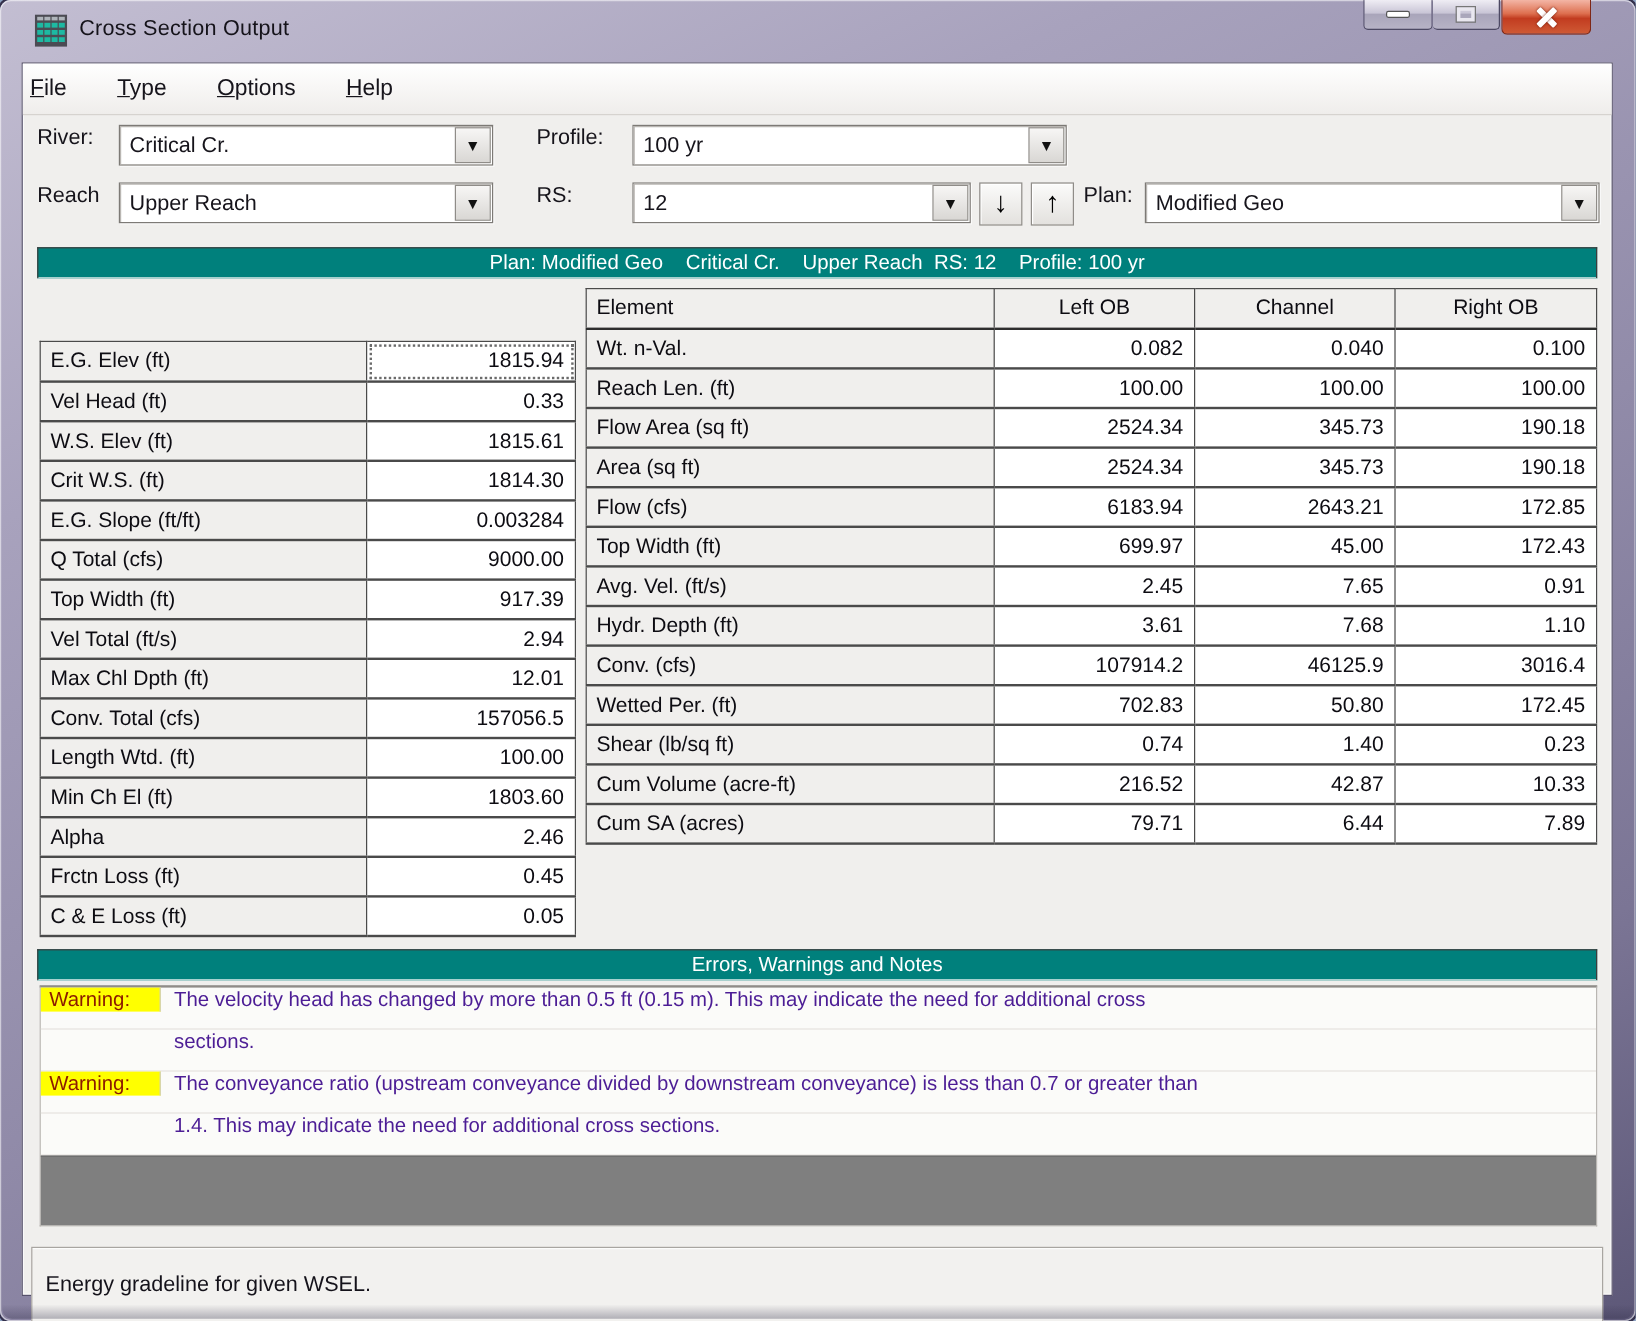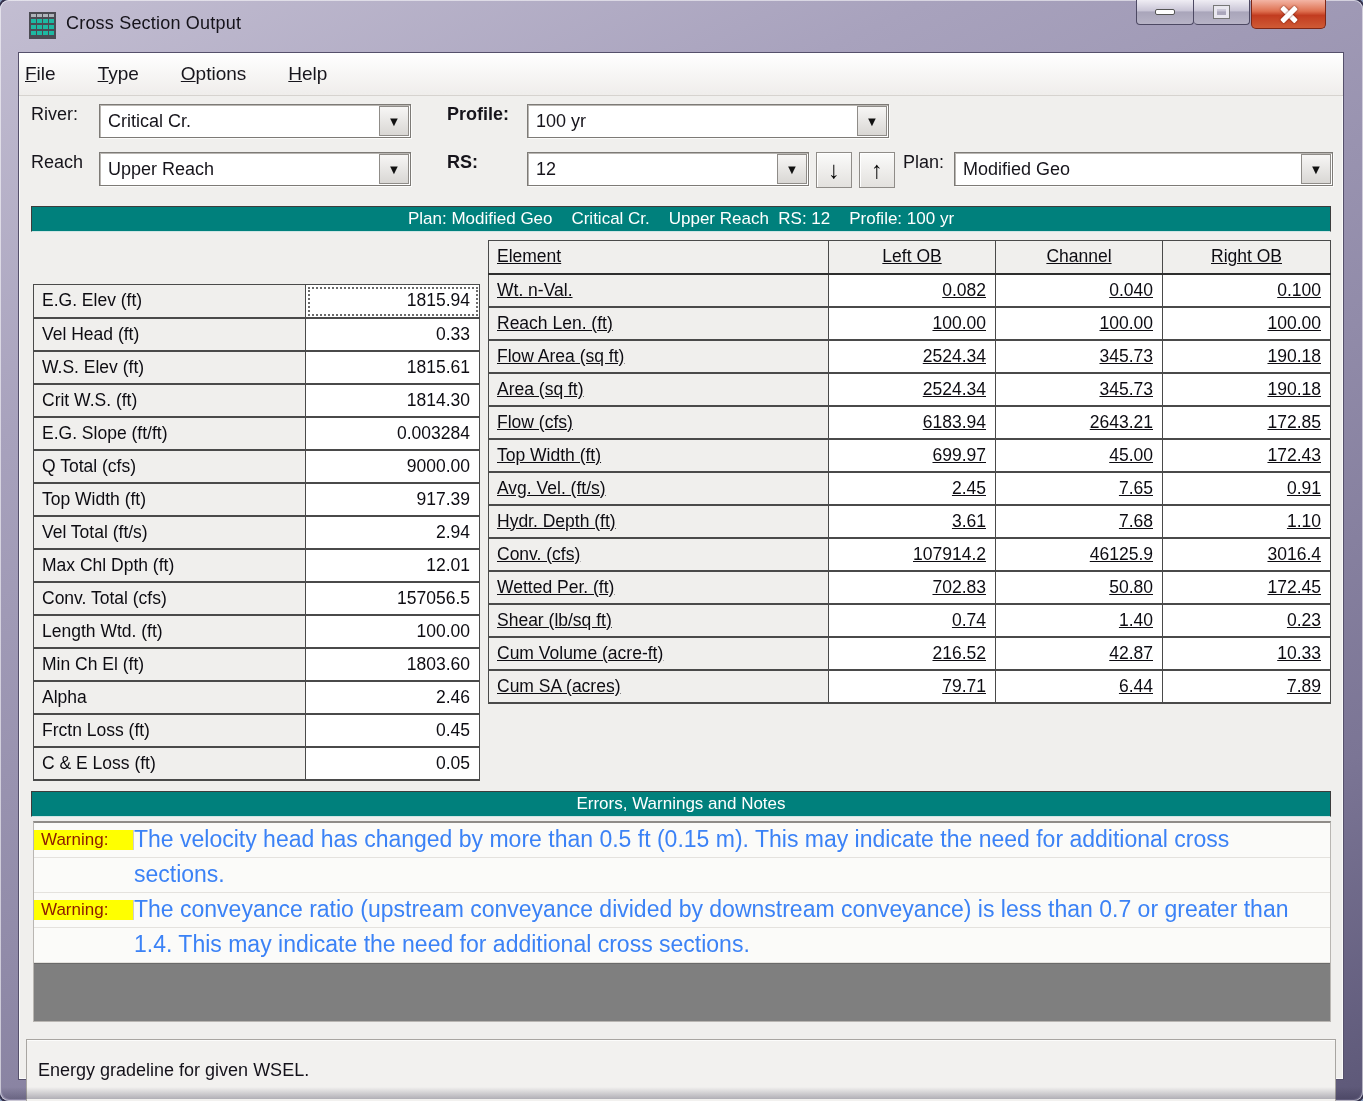--- a/index.html
+++ b/index.html
@@ -41,21 +41,21 @@
   .menubar { height:43px; display:flex; align-items:center; 
     background:linear-gradient(#ffffff,#efedeb); border-bottom:1px solid #d6d3cf; font-size:19px; color:#17151c; }
   .menu-item { margin-right:30px; padding:3px 6px; cursor:default; }
   .accel { text-decoration:underline; }
 
   
   .controls { padding:8px 10px 4px 10px; font-size:18px; color:#16141b; }
   .ctrl-row { display:flex; align-items:flex-start; height:40px; margin-bottom:8px; }
   .ctrl-label { flex:none; }
   .lab-river,.lab-reach { width:70px; padding-left:2px; }
-  .lab-profile,.lab-rs { width:80px; margin-left:36px;font-weight:bold; }
+  .lab-profile,.lab-rs { width:80px; margin-left:36px; }
   .lab-plan { margin:0 10px 0 8px; }
   .combo { position:relative; height:34px; background:#fff; border:1px solid #7d7a76;
     box-shadow: inset 1px 1px 0 #b9b6b2, 1px 1px 0 #fbfbfa; display:flex; align-items:center;
     padding-left:8px; font-size:18px; }
   .combo-arrow { position:absolute; right:1px; top:1px; bottom:1px; width:30px;
     background:linear-gradient(#f7f6f5,#d9d7d4); border:1px solid #8f8c88; display:flex; align-items:center; justify-content:center;
     font-size:13px; color:#111; }
   .cb-river,.cb-reach { width:312px; }
   .cb-profile { width:362px; }
   .cb-rs { width:282px; }
@@ -67,36 +67,36 @@
   
   .teal-bar { margin:2px 12px 0 12px; height:26px; background:#00807c; color:#fff;
     display:flex; align-items:center; justify-content:center; font-size:17px; white-space:pre;
     border:1px solid #3c3c3c; border-bottom-color:#cfe5e4; }
 
   
   .tables-row { display:flex; align-items:flex-start; gap:8px; margin:8px 12px 0 14px; }
   table { border-collapse:collapse; font-size:17.5px; color:#0d0c12; }
   td, th { border:1px solid #4a4a4a; border-bottom-width:2px; height:33px; }
   .t-summary { width:447px; flex:none;margin-top:44px; }
-  .t-element { flex:1;text-decoration:underline; }
+  .t-element { flex:1; }
   .cell-lbl { background:#f0efed; text-align:left; padding-left:8px; }
   .cell-val { background:#ffffff; text-align:right; padding-right:9px; }
   .t-element th { background:#f0efed; font-weight:normal; border-bottom:2px solid #2e2e2e; }
   .t-element th.h-el { text-align:left; padding-left:8px; }
   .focused { outline:2px dotted #6b6b6b; outline-offset:-4px; }
 
   .errors-bar { margin-top:10px; }
 
   
   .warnings { margin:4px 12px 0 14px; background:#fbfbf9; border:1px solid #b9b6b2; border-top:2px solid #8f8c88; }
-  .warn-row { display:flex; align-items:center; min-height:35px; border-bottom:1px solid #e4e2de; }
+  .warn-row { display:flex; align-items:flex-start; min-height:35px; border-bottom:1px solid #e4e2de; }
   .warn-label { width:100px; flex:none; display:flex; align-items:center; padding-left:7px;
     font-size:17px; border-right:1px solid #cfccc8; background:#f4f3f1; }
   .warn-label.yellow { background:#ffff00; color:#8b1a00; }
-  .warn-text { flex:1; display:flex; align-items:center; font-size:23px; color:#3b82f6; }
+  .warn-text { flex:1; display:flex; align-items:center; padding-left:11px; font-size:17px; color:#4c1d95; }
   .warn-filler { height:58px; background:#7f7f7f; border-top:1px solid #6a6a6a; }
 
   
   .status-box { margin:17px 7px 0 7px; height:64px; background:#f2f1ef;
     border:1px solid #a8a5a1; box-shadow: inset 0 1px 0 #fcfcfb; display:flex; align-items:center;
     padding-left:11px; font-size:18px; color:#14121a; }
 </style>
 </head>
 <body>
 

